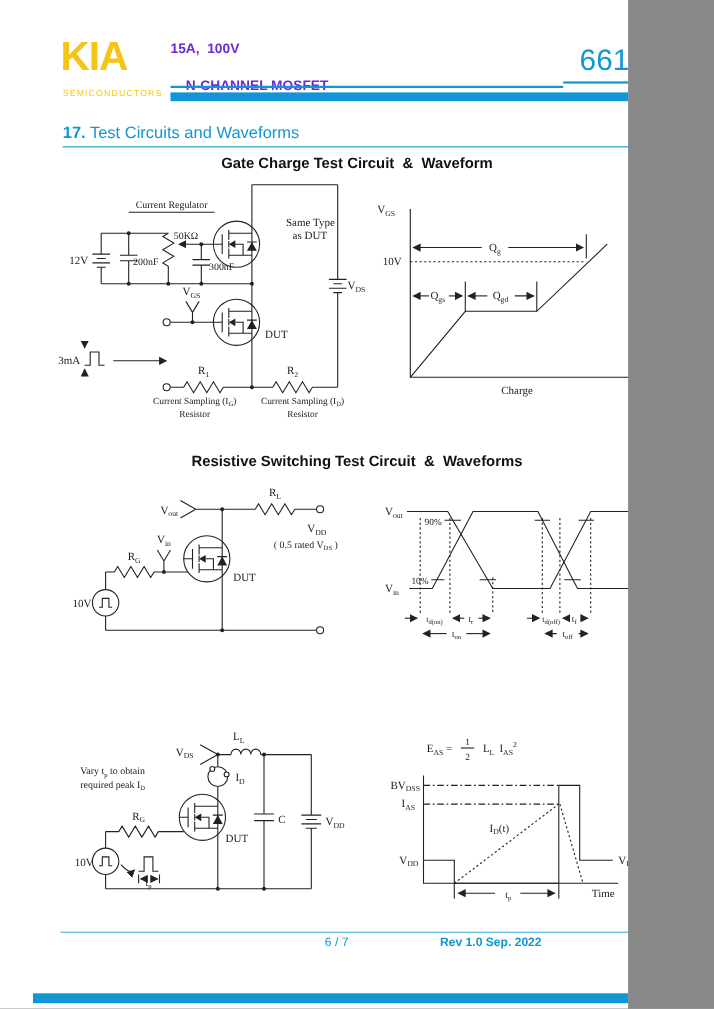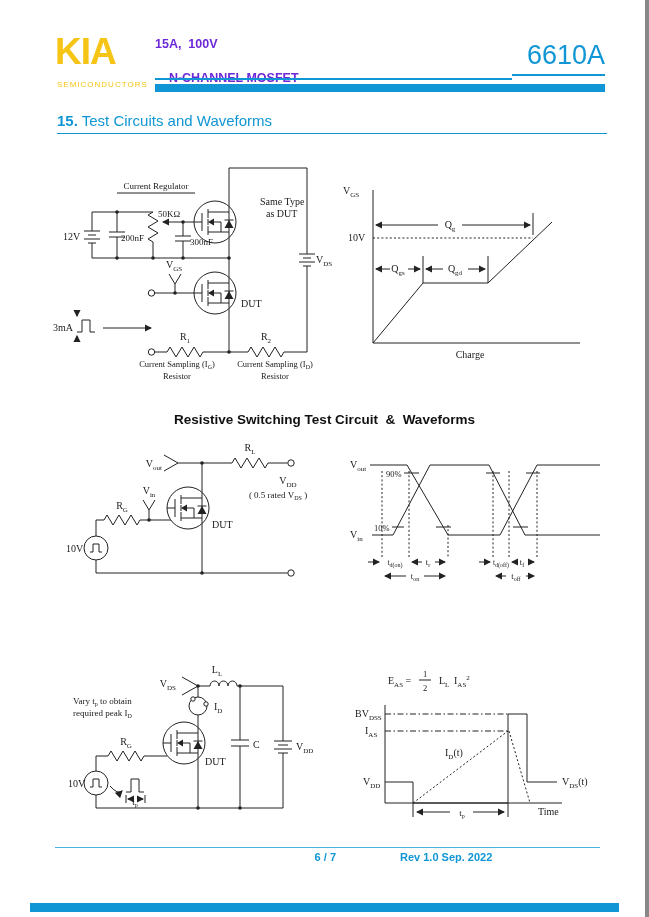--- a/index.html
+++ b/index.html
@@ -1,16 +1,16 @@
 <!DOCTYPE html>
 <html><head>
 <meta charset="utf-8">
 <style>
   html,body{margin:0;padding:0;background:#888;}
-  #page{position:relative;width:645px;height:917px;background:#ffffff;overflow:hidden;
+  #page{position:relative;width:571px;height:917px;background:#ffffff;overflow:hidden;
         font-family:"Liberation Sans",sans-serif;}
   .abs{position:absolute;}
   
   .logo{left:55px;top:33px;font-size:37px;font-weight:bold;color:#f6c415;letter-spacing:-1px;line-height:1;}
   .logo-sub{left:57px;top:80px;font-size:8px;font-weight:normal;color:#f6c415;letter-spacing:1px;}
   .spec{left:155px;top:36px;font-size:12.5px;font-weight:bold;color:#6d28d9;line-height:17px;white-space:pre;}
   .part{left:420px;top:40px;width:185px;text-align:right;font-size:27px;color:#1096d4;}
   .hline1{left:155px;top:78px;width:357px;height:2px;background:#1096d4;}
   .hline2{left:512px;top:74px;width:93px;height:2px;background:#1096d4;}
   .hbar{left:155px;top:84px;width:450px;height:8px;background:#1096d4;}
@@ -27,41 +27,42 @@
   .fillb{fill:#222;stroke:none;}
   text{font-family:"Liberation Serif",serif;fill:#1a1a1a;}
   .t10{font-size:10px;}
   .t9{font-size:9px;}
   .t8{font-size:8.5px;}
   .t75{font-size:7.5px;}
   .sub{font-size:7px;}
   .sub6{font-size:6px;}
   
   .fline{left:55px;top:847px;width:545px;height:1px;background:#49b1dd;}
-  .fpage{left:276px;top:851px;width:60px;text-align:right;font-size:11px;font-weight:bold;color:#1096d4;}
+  .fpage{left:276px;top:851px;width:60px;text-align:center;font-size:11px;font-weight:normal;color:#1096d4;}
   .frev{left:400px;top:851px;width:163px;text-align:left;font-size:11px;font-weight:bold;color:#1096d4;}
   .bbar{left:30px;top:903px;width:589px;height:9px;background:#1096d4;}
 </style>
 </head>
 <body>
 
 <div id="page">
 
   <div class="abs logo">KIA</div>
   <div class="abs logo-sub">SEMICONDUCTORS</div>
   <div class="abs spec"><span>15A,  100V</span><br>
     <span>N-CHANNEL MOSFET</span></div>
   <div class="abs part">6610A</div>
   <div class="abs hline1"></div>
   <div class="abs hline2"></div>
   <div class="abs hbar"></div>
 
-  <div class="abs sect"><b>15.</b><span>  Test Circuits and Waveforms</span></div>
+  <div class="abs sect"><b>17.</b><span>  Test Circuits and Waveforms</span></div>
   <div class="abs sect-line"></div>
 
+  <div class="abs fig-title" style="top:141px;">Gate Charge Test Circuit  &amp;  Waveform</div>
   <div class="abs fig-title" style="top:412px;text-align:center;">Resistive Switching Test Circuit  &amp;  Waveforms</div>
 
   <svg style="left:55px;top:160px;" width="300" height="235" viewBox="0 0 300 235">
     <defs>
       <marker id="ah" viewBox="0 0 10 10" refX="8.5" refY="5" markerWidth="7.5" markerHeight="7.5" orient="auto-start-reverse">
         <path d="M0,0 L10,5 L0,10 z" fill="#222"></path>
       </marker>
       <g id="nmos">
         <circle cx="0" cy="0" r="21" fill="#fff" stroke="#222"></circle>
         <path class="w" d="M-21,0 H-13 M-13,-9 V9 M-7,-13 V-4 M-7,-3 V3 M-7,4 V13 M-7,-10 H14 M-7,10 H14 M-1,0 H6 V10 M14,-15.6 V15.6 M9.5,-2 H18.5"></path>

